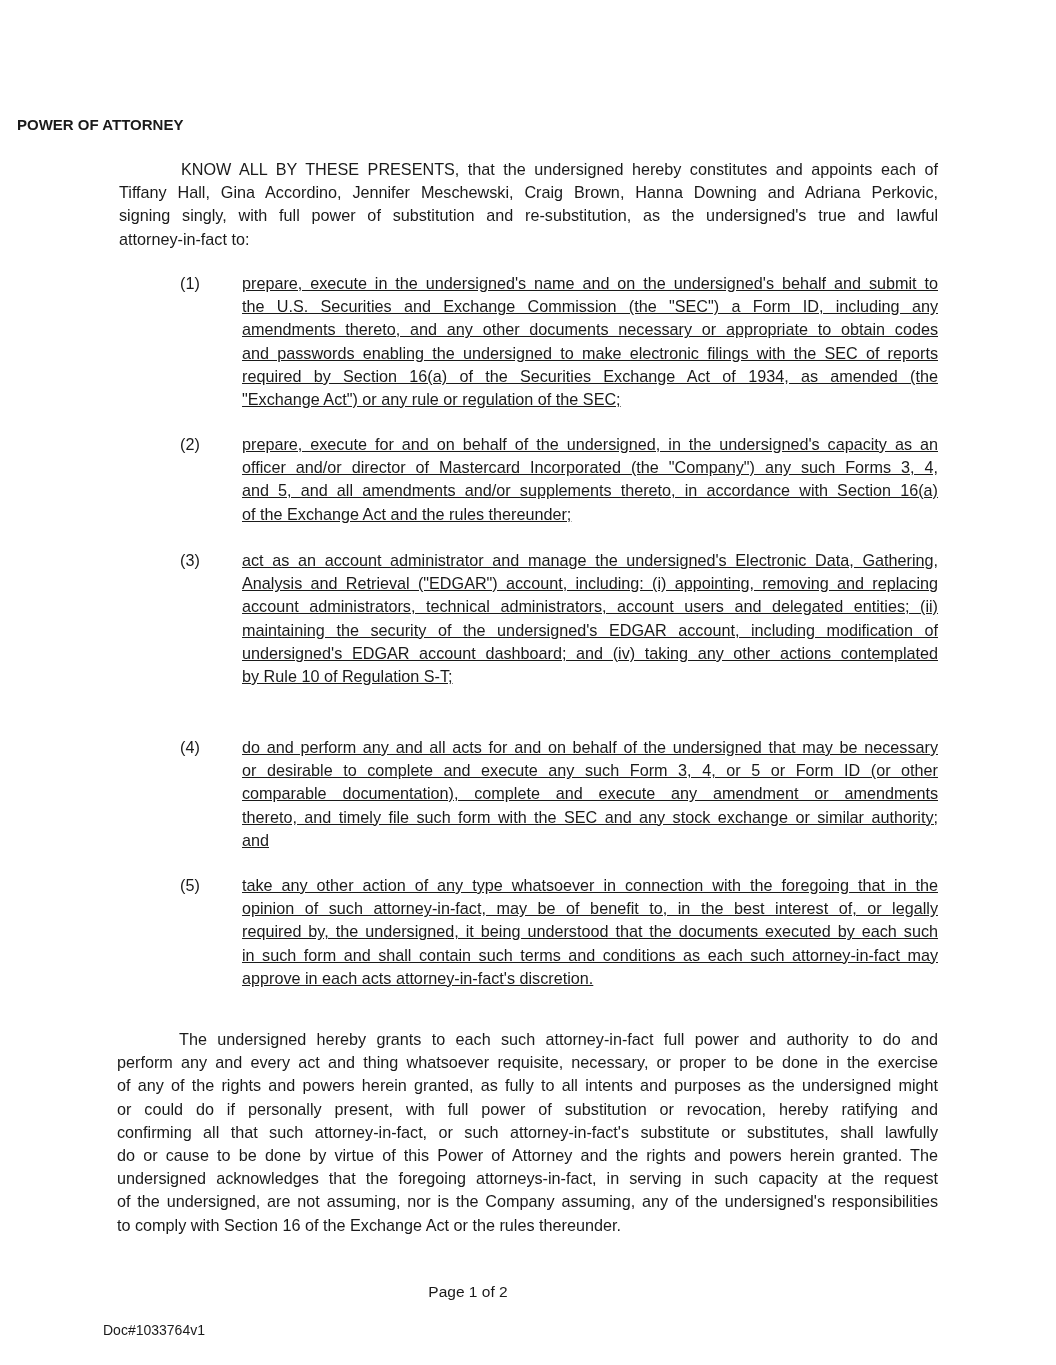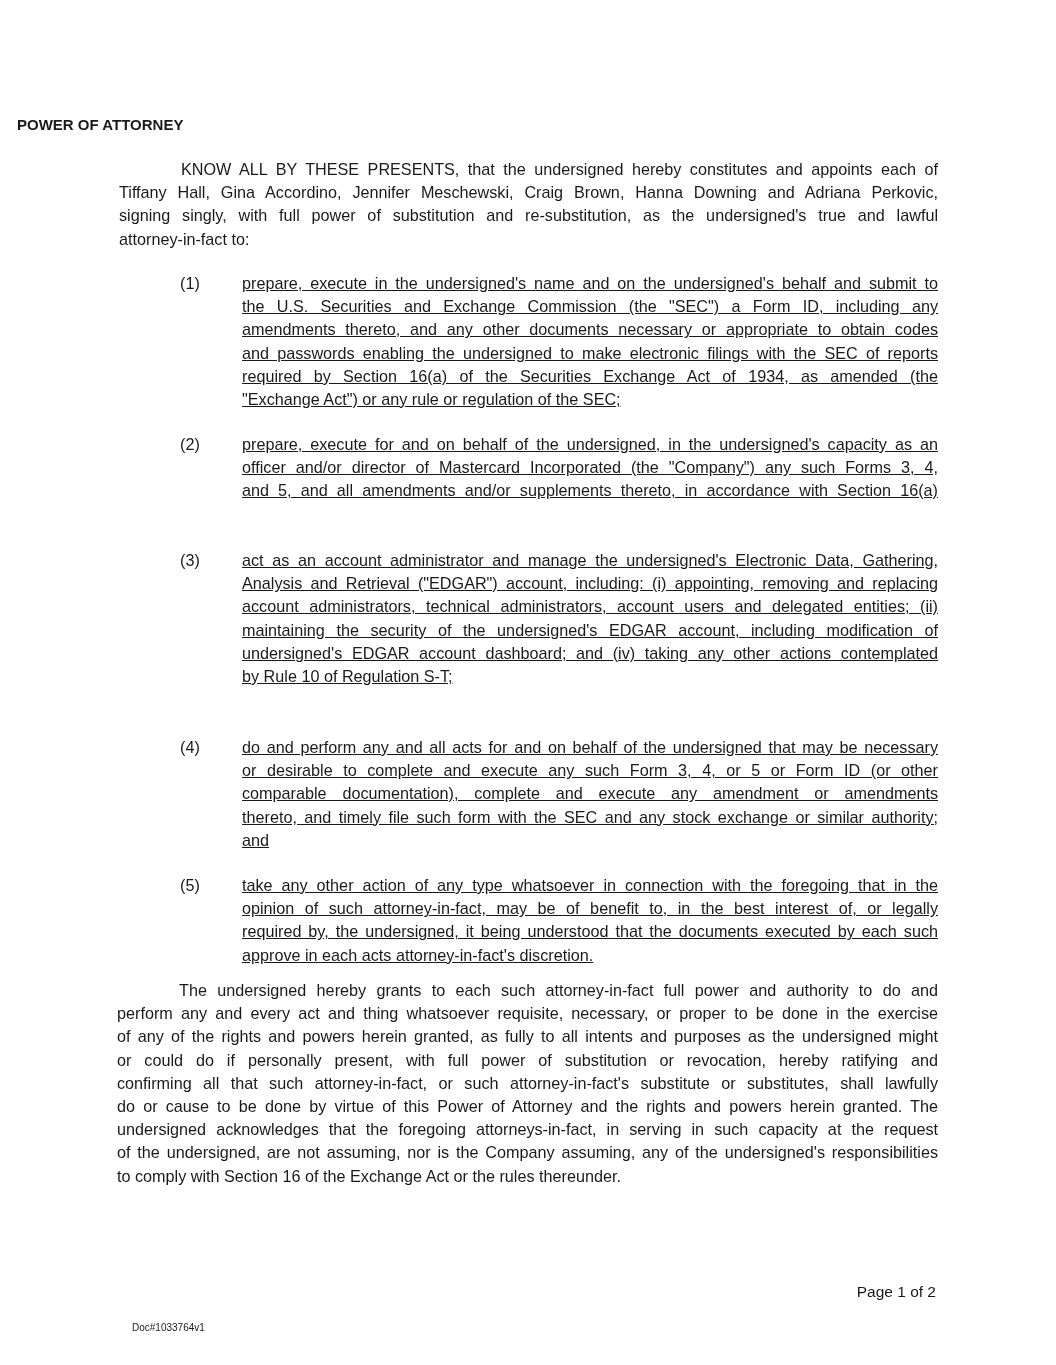--- a/index.html
+++ b/index.html
@@ -80,36 +80,36 @@
     text-align-last: justify;
     white-space: nowrap;
     height: 23.2px;
     text-decoration: underline;
   }
   .item .body .line.last {
     text-align-last: left;
   }
   .closing {
     left: 117px;
-    top: 979px;
+    top: 1028px;
     width: 821px;
   }
   .footer-page {
     position: absolute;
     top: 1283px;
     left: 0;
     width: 936px;
-    text-align: right;
+    text-align: center;
     font-size: 15.5px;
   }
   .doc-id {
     position: absolute;
     top: 1322px;
-    left: 132px;
-    font-size: 10px;
+    left: 103px;
+    font-size: 14px;
   }
 </style>
 </head>
 <body>
 
 <div class="page">
 
   <div class="title">POWER OF ATTORNEY</div>
 
   <div class="para intro">
@@ -130,20 +130,21 @@
       <span class="line last">"Exchange Act") or any rule or regulation of the SEC;</span>
     </div>
   </div>
 
   <div class="item" style="top:433px;">
     <span class="num">(2)</span>
     <div class="body">
       <span class="line">prepare, execute for and on behalf of the undersigned, in the undersigned's capacity as an</span>
       <span class="line">officer and/or director of Mastercard Incorporated (the "Company") any such Forms 3, 4,</span>
       <span class="line">and 5, and all amendments and/or supplements thereto, in accordance with Section 16(a)</span>
+      <span class="line last">of the Exchange Act and the rules thereunder;</span>
     </div>
   </div>
 
   <div class="item" style="top:549px;">
     <span class="num">(3)</span>
     <div class="body">
       <span class="line">act as an account administrator and manage the undersigned's Electronic Data, Gathering,</span>
       <span class="line">Analysis and Retrieval ("EDGAR") account, including: (i) appointing, removing and replacing</span>
       <span class="line">account administrators, technical administrators, account users and delegated entities; (ii)</span>
       <span class="line">maintaining the security of the undersigned's EDGAR account, including modification of</span>
@@ -162,20 +163,21 @@
       <span class="line last">and</span>
     </div>
   </div>
 
   <div class="item" style="top:874px;">
     <span class="num">(5)</span>
     <div class="body">
       <span class="line">take any other action of any type whatsoever in connection with the foregoing that in the</span>
       <span class="line">opinion of such attorney-in-fact, may be of benefit to, in the best interest of, or legally</span>
       <span class="line">required by, the undersigned, it being understood that the documents executed by each such</span>
+      <span class="line">in such form and shall contain such terms and conditions as each such attorney-in-fact may</span>
       <span class="line last">approve in each acts attorney-in-fact's discretion.</span>
     </div>
   </div>
 
   <div class="para closing">
     <span class="line indent">The undersigned hereby grants to each such attorney-in-fact full power and authority to do and</span>
     <span class="line">perform any and every act and thing whatsoever requisite, necessary, or proper to be done in the exercise</span>
     <span class="line">of any of the rights and powers herein granted, as fully to all intents and purposes as the undersigned might</span>
     <span class="line">or could do if personally present, with full power of substitution or revocation, hereby ratifying and</span>
     <span class="line">confirming all that such attorney-in-fact, or such attorney-in-fact's substitute or substitutes, shall lawfully</span>

